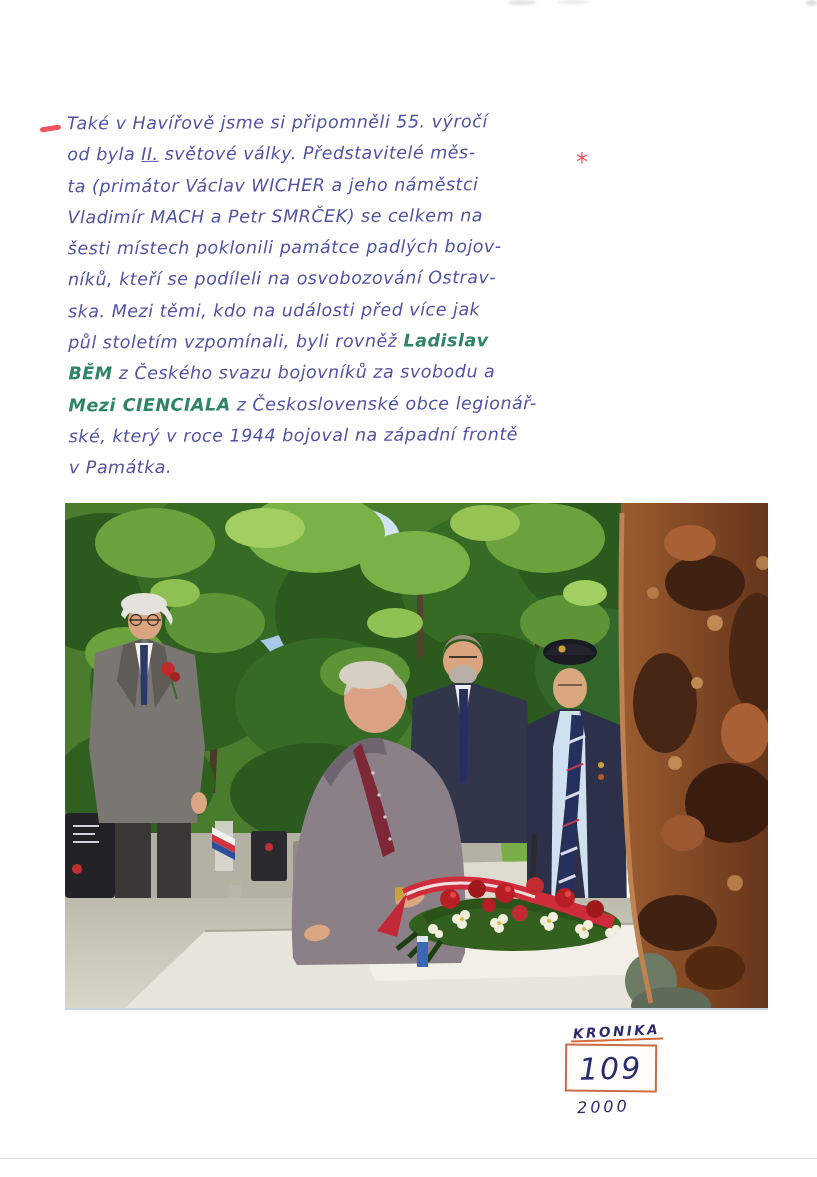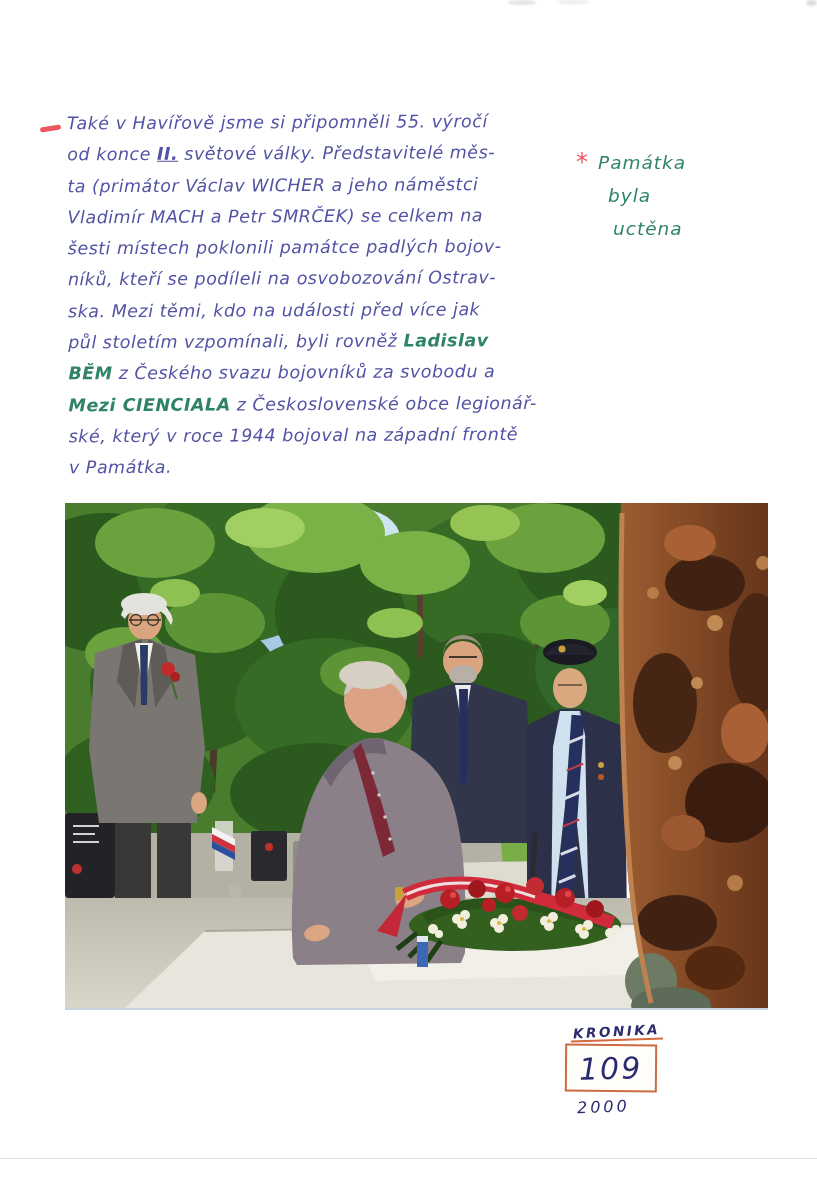--- a/index.html
+++ b/index.html
@@ -7,21 +7,21 @@
     position:relative;width:817px;height:1177px;margin:0 auto;
     background:#ffffff;overflow:hidden;
     font-family:"DejaVu Sans",sans-serif;
   }
   
   .hand{font-style:italic;letter-spacing:.5px;}
   .paragraph{position:absolute;left:68px;top:112px;width:512px;transform:rotate(-.3deg);}
   .hand-line{height:31.3px;font-size:17.5px;white-space:nowrap;}
   .seg.c-blue{color:#5253a4;}
   .seg.c-green{color:#2f8468;font-weight:bold;}
-  .seg.u{text-decoration:underline;font-weight:bold;}
+  .seg.u{text-decoration:underline;}
   .dash{
     position:absolute;left:40px;top:126px;width:21px;height:5px;
     background:#ee5560;border-radius:3px;transform:rotate(-9deg);
   }
   .margin-note{position:absolute;left:576px;top:146px;font-style:italic;}
   .asterisk{position:absolute;left:0;top:2px;color:#ee5560;font-size:24px;font-style:normal;}
   .note-lines{margin-left:22px;}
   .note-line{font-size:18.5px;line-height:33px;color:#2f8468;letter-spacing:1px;white-space:nowrap;}
   .nl1{margin-left:10px;}
   .nl2{margin-left:15px;}
@@ -54,40 +54,35 @@
 </style>
 </head>
 <body>
 
 <div class="page">
 
   <span class="dash"></span>
 
   <div class="paragraph hand" id="paragraph">
       <div class="hand-line"><span class="seg c-blue">Také v Havířově jsme si připomněli 55. výročí</span></div>
-      <div class="hand-line"><span class="seg c-blue">od konce </span><span class="seg c-blue u">II.</span><span class="seg c-blue"> světové války. Představitelé měs-</span></div>
+      <div class="hand-line"><span class="seg c-blue">od byla </span><span class="seg c-blue u">II.</span><span class="seg c-blue"> světové války. Představitelé měs-</span></div>
       <div class="hand-line"><span class="seg c-blue">ta (primátor Václav WICHER a jeho náměstci</span></div>
       <div class="hand-line"><span class="seg c-blue">Vladimír MACH a Petr SMRČEK) se celkem na</span></div>
       <div class="hand-line"><span class="seg c-blue">šesti místech poklonili památce padlých bojov-</span></div>
       <div class="hand-line"><span class="seg c-blue">níků, kteří se podíleli na osvobozování Ostrav-</span></div>
       <div class="hand-line"><span class="seg c-blue">ska. Mezi těmi, kdo na události před více jak</span></div>
       <div class="hand-line"><span class="seg c-blue">půl stoletím vzpomínali, byli rovněž </span><span class="seg c-green">Ladislav</span></div>
       <div class="hand-line"><span class="seg c-green">BĚM</span><span class="seg c-blue"> z Českého svazu bojovníků za svobodu a</span></div>
       <div class="hand-line"><span class="seg c-green">Mezi CIENCIALA</span><span class="seg c-blue"> z Československé obce legionář-</span></div>
       <div class="hand-line"><span class="seg c-blue">ské, který v roce 1944 bojoval na západní frontě</span></div>
       <div class="hand-line"><span class="seg c-blue">v Památka.</span></div>
     </div>
 
   <div class="margin-note">
     <span class="asterisk">*</span>
-    <div class="note-lines" id="note-lines">
-        <div class="note-line nl0">Památka</div>
-        <div class="note-line nl1">byla</div>
-        <div class="note-line nl2">uctěna</div>
-      </div>
   </div>
 
   <figure class="photo">
     <svg width="703" height="505" viewBox="0 0 703 505">
       <defs>
         <linearGradient id="stoneG" x1="0" y1="0" x2="1" y2="0">
           <stop offset="0" stop-color="#9c5c30"></stop>
             <stop offset="1" stop-color="#66351a"></stop>
         </linearGradient>
         <linearGradient id="slabG" x1="0" y1="0" x2="0" y2="1">

